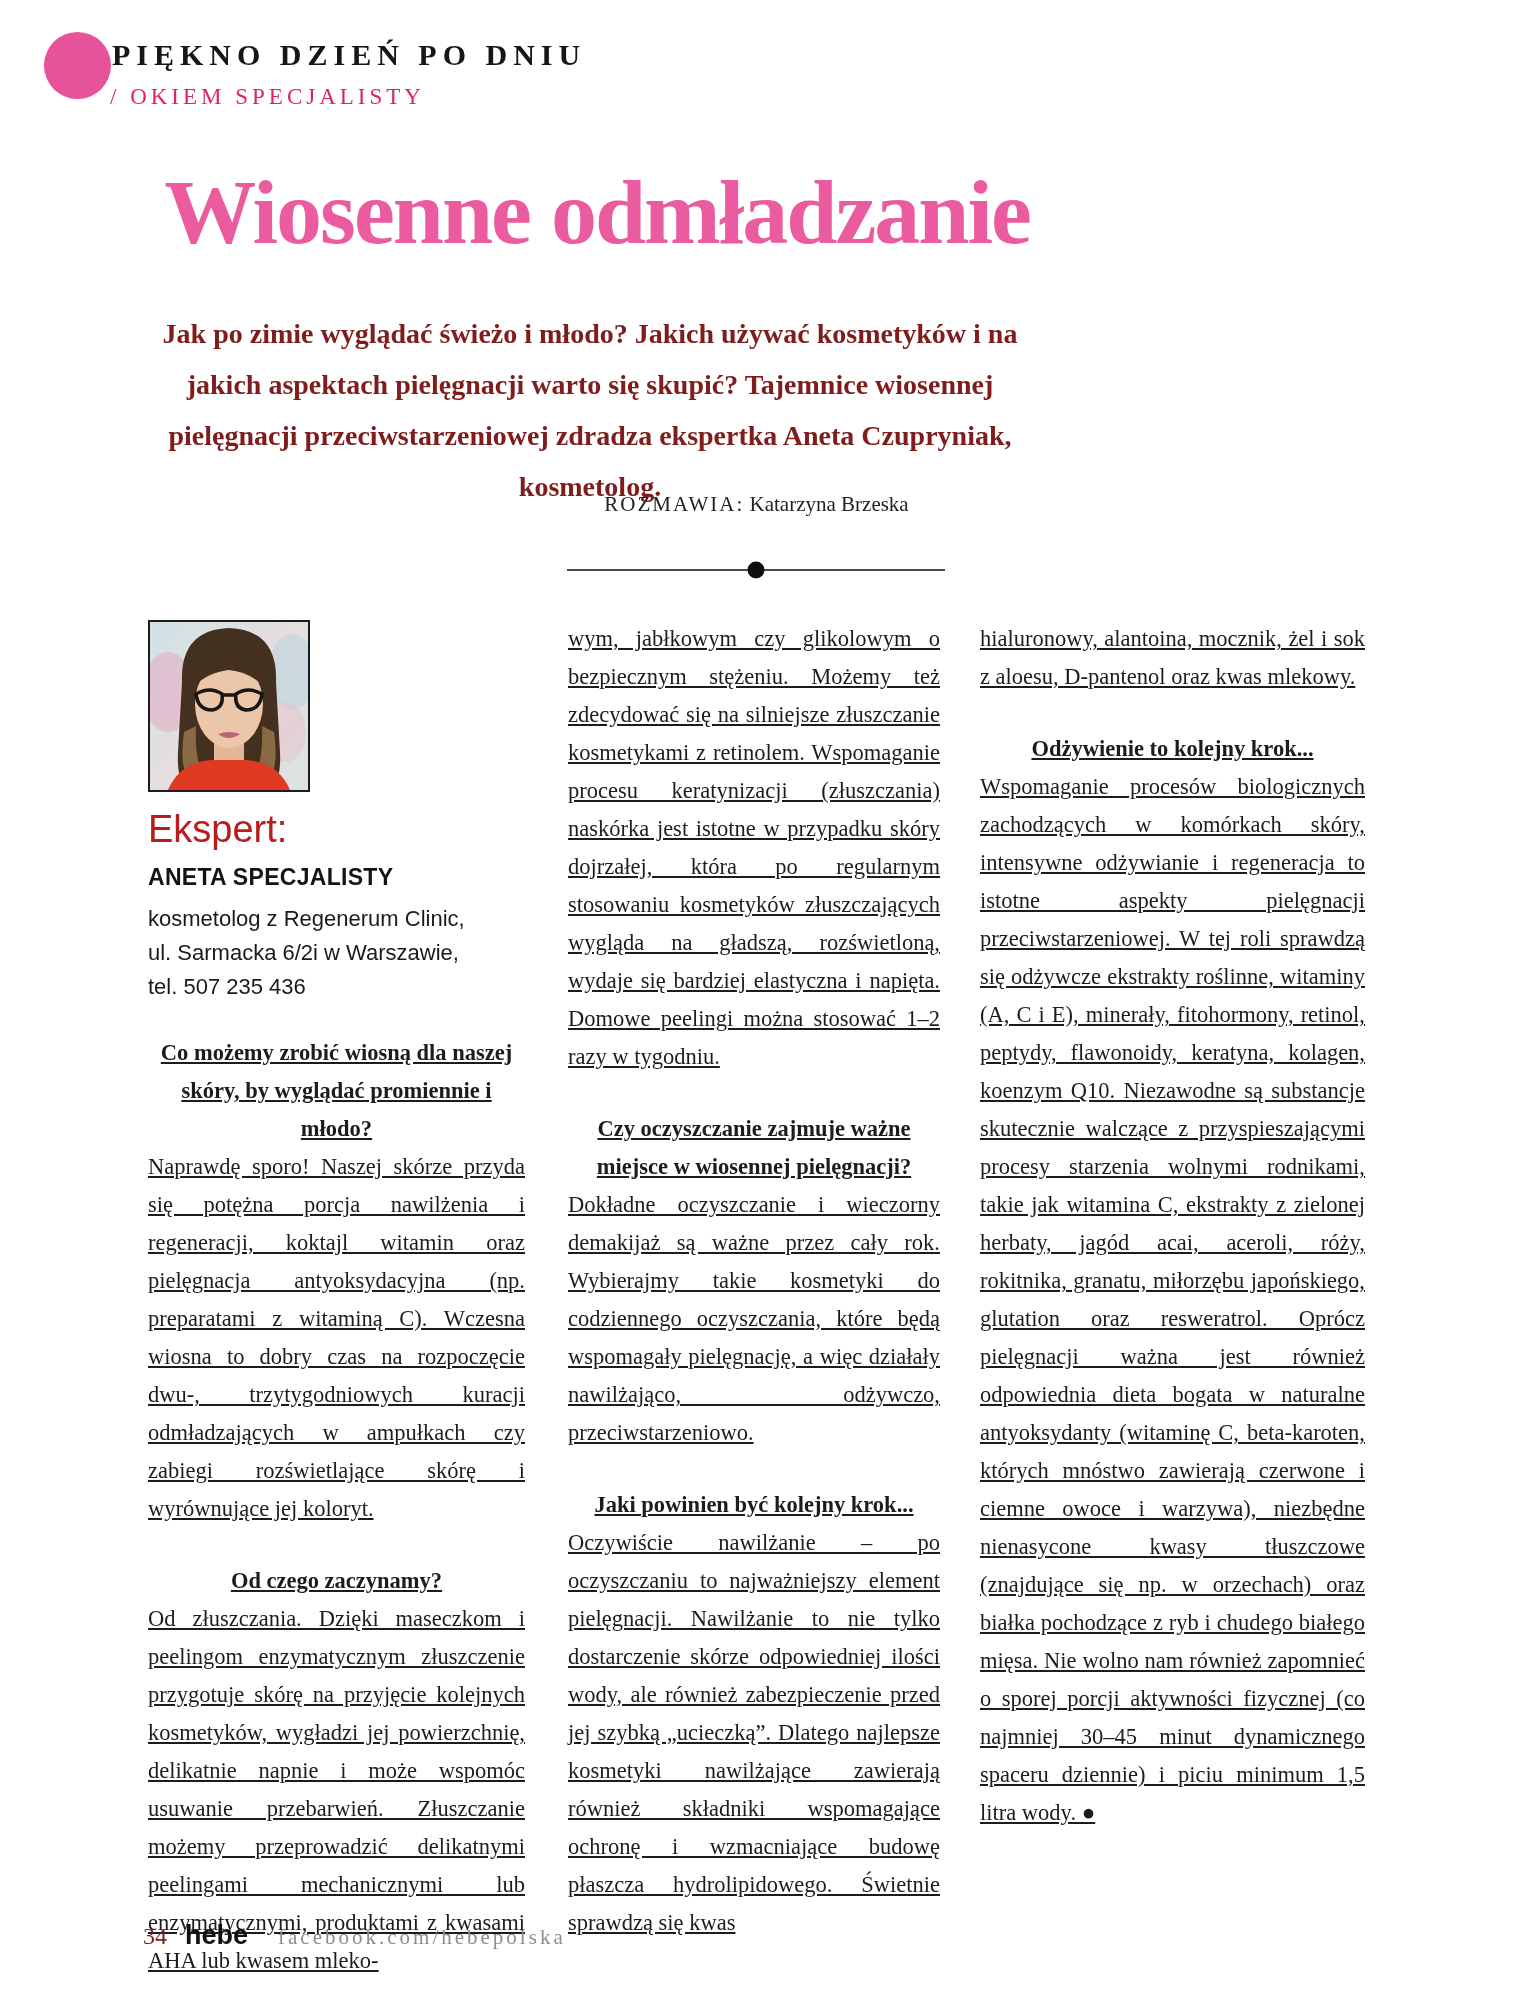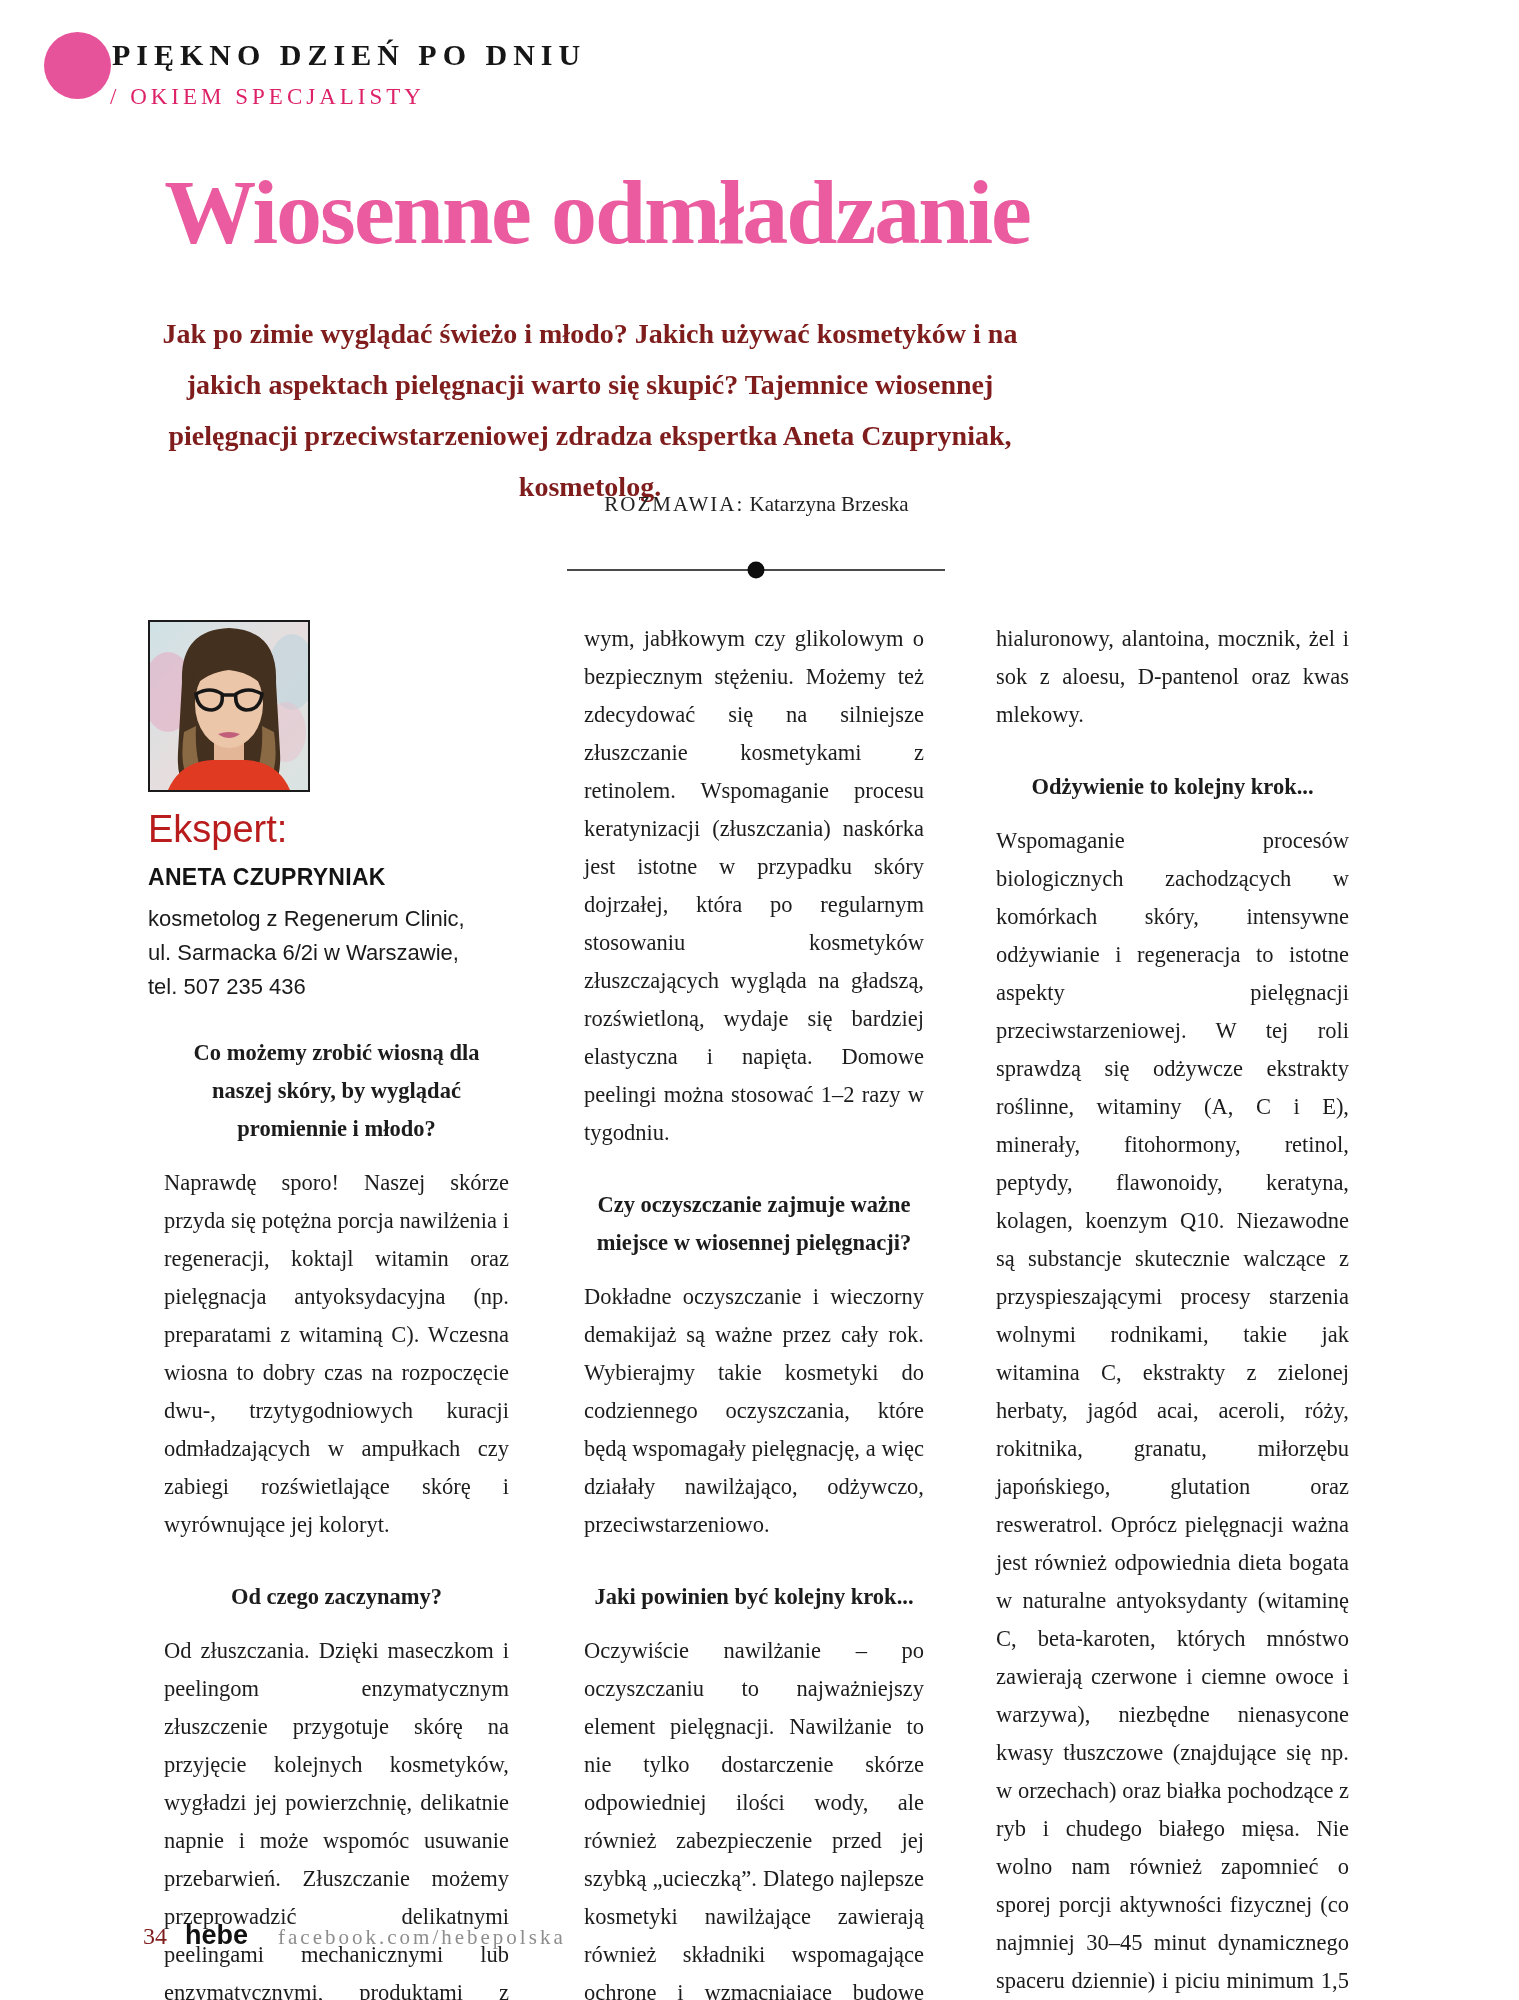--- a/index.html
+++ b/index.html
@@ -30,21 +30,21 @@
     background:#4a4a4a; }
   .divider-dot { position:absolute; left:50%; top:50%; transform:translate(-50%,-50%);
     width:17px; height:17px; border-radius:50%; background:#0e0e0e; display:block; }
 
   
   .columns { position:absolute; left:148px; top:620px; width:1217px; display:flex; }
   .col { font-size:22.5px; line-height:38px; text-align:justify; }
   .col1 { width:377px; margin-right:43px; }
   .col2 { width:372px; margin-right:40px; }
   .col3 { width:385px; }
-  .col p { margin:16px; }
+  .col p { margin:0;text-decoration:underline; }
   .col p.q { font-weight:bold; margin-top:34px; text-align:center; }
   .col > p.first { margin-top:0; }
 
   
   .photo { width:158px; height:168px; border:2px solid #1b1b1b; margin:0 0 18px 0;
     overflow:hidden; background:#dfe8ea; }
   .photo svg { display:block; }
   .expert { font-family:"Liberation Sans", sans-serif; text-align:left; }
   .expert-heading { font-size:38px; color:#b91c1c; margin:0 0 10px 0; font-weight:normal; }
   .expert-name { font-size:23px; font-weight:bold; letter-spacing:0.3px; margin:0 0 6px 0; color:#141414; }
@@ -106,21 +106,21 @@
 
           <path d="M46 72 Q60 64 72 72 Q74 86 62 88 Q48 88 46 72 Z" fill="none" stroke="#161616" stroke-width="3.5"></path>
           <path d="M112 72 Q98 64 86 72 Q84 86 96 88 Q110 88 112 72 Z" fill="none" stroke="#161616" stroke-width="3.5"></path>
           <line x1="72" y1="73" x2="86" y2="73" stroke="#161616" stroke-width="3.5"></line>
 
           <path d="M68 112 Q79 108 90 112 Q79 120 68 112 Z" fill="#c2607c"></path>
         </svg>
       </div>
       <div class="expert">
         <div class="expert-heading">Ekspert:</div>
-        <div class="expert-name">ANETA CZUPRYNIAK</div>
+        <div class="expert-name">ANETA SPECJALISTY</div>
         <div class="expert-line">kosmetolog z Regenerum Clinic,</div>
         <div class="expert-line">ul. Sarmacka 6/2i w Warszawie,</div>
         <div class="expert-line">tel. 507 235 436</div>
       </div>
       <p class="q lead-q">Co możemy zrobić wiosną dla naszej skóry, by wyglądać promiennie i młodo?</p>
       <p class="a">Naprawdę sporo! Naszej skórze przyda się potężna porcja nawilżenia i regeneracji, koktajl witamin oraz pielęgnacja antyoksydacyjna (np. preparatami z witaminą C). Wczesna wiosna to dobry czas na rozpoczęcie dwu-, trzytygodniowych kuracji odmładzających w ampułkach czy zabiegi rozświetlające skórę i wyrównujące jej koloryt.</p>
       <p class="q">Od czego zaczynamy?</p>
       <p class="a">Od złuszczania. Dzięki maseczkom i peelingom enzymatycznym złuszczenie przygotuje skórę na przyjęcie kolejnych kosmetyków, wygładzi jej powierzchnię, delikatnie napnie i może wspomóc usuwanie przebarwień. Złuszczanie możemy przeprowadzić delikatnymi peelingami mechanicznymi lub enzymatycznymi, produktami z kwasami AHA lub kwasem mleko-</p>
     </div>
 

